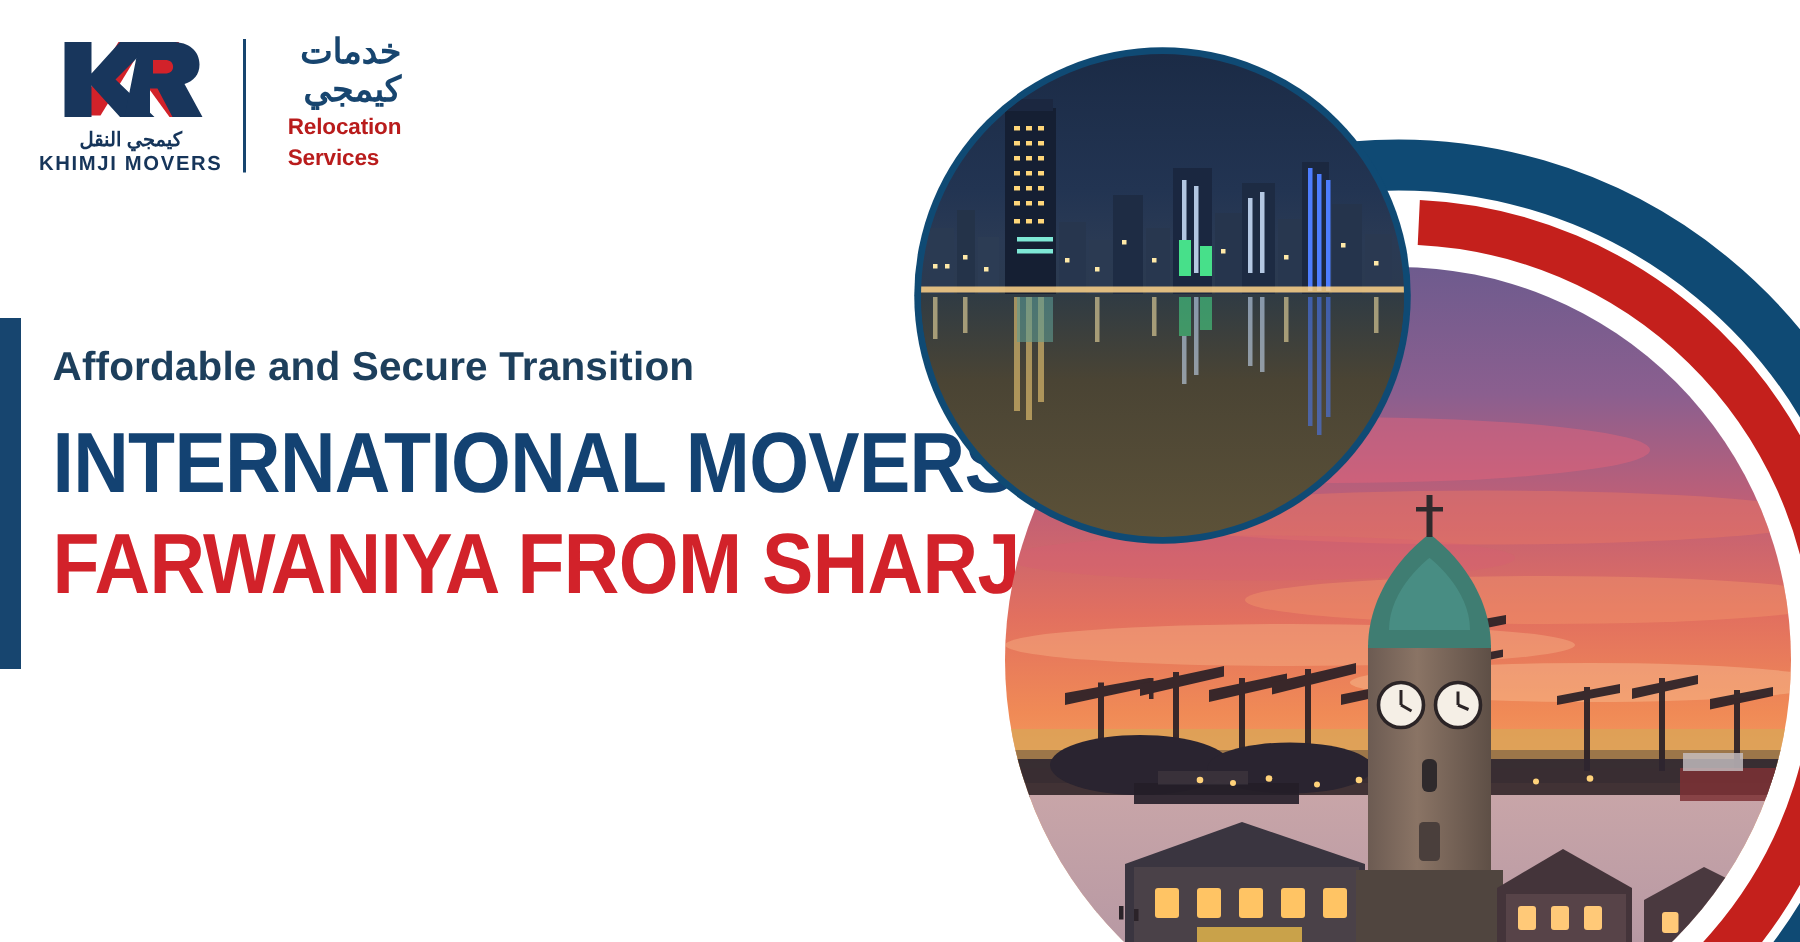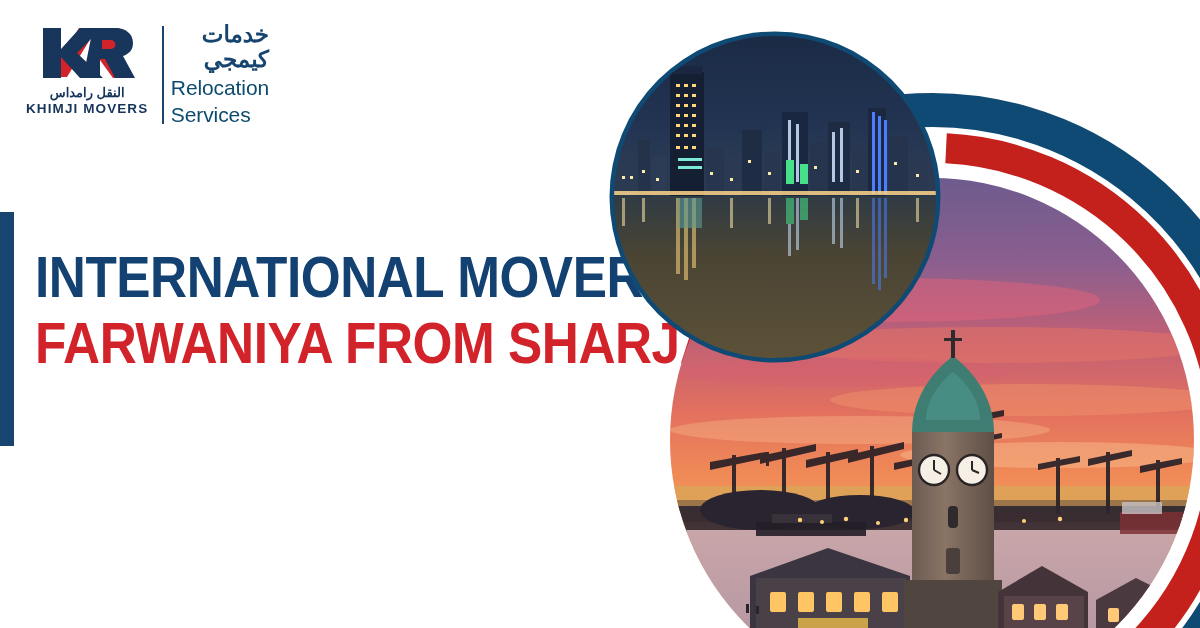--- a/index.html
+++ b/index.html
@@ -38,29 +38,29 @@
   .khimji-en {
     font-size:13.5px; color:#16355a; font-weight:700;
     letter-spacing:1.1px; line-height:1.15; margin-top:1px;
     white-space:nowrap;
   }
   .logo-divider {
     width:1.5px; background:#17456f; align-self:stretch;
     margin:4px 0 2px 0; min-height:88px;
   }
   .logo-right {
-    padding-left:7px; display:flex; flex-direction:column;
+    padding-left:28px; display:flex; flex-direction:column;
     justify-content:flex-start;
   }
   .svc-ar {
     color:#17456f; font-size:23px; font-weight:700;
     direction:rtl; line-height:1.08; letter-spacing:0px;
   }
   .svc-en {
-    color:#0c4a6e; font-size:21px; font-weight:400;
+    color:#b91c1c; font-size:15px; font-weight:700;
     line-height:1.06; margin-top:5px; letter-spacing:-.1px;
   }
 
   
   .accent-bar {
     position:absolute; left:0px; top:212px;
     width:14px; height:234px; background:#17456f;
   }
 
   
@@ -105,37 +105,38 @@
 
           <polygon points="14,55 44,6 62,6 32,55" fill="#d2222a"></polygon>
 
           <polygon points="62,6 84,6 96,26 80,38 99,56 78,56 62,34" fill="#d2222a"></polygon>
 
           <polygon points="8,6 26,6 26,27 45,6 67,6 42,31 68,56 45,56 26,35 26,56 8,56" fill="#18365c"></polygon>
 
           <path d="M58 6 h22 c11 0 18 6 18 15 c0 7 -4 11 -10 13 l12 22 h-20 l-10 -19 h-5 v19 h-17 z M75 18 h-8 v9 h8 c3.4 0 5.4 -1.7 5.4 -4.5 c0 -2.8 -2 -4.5 -5.4 -4.5 z" fill="#18365c"></path>
         </svg>
       </div>
-      <div class="khimji-ar">النقل رامداس</div>
+      <div class="khimji-ar">كيمجي النقل</div>
       <div class="khimji-en">KHIMJI MOVERS</div>
     </div>
 
     <div class="logo-divider"></div>
 
     <div class="logo-right">
       <div class="svc-ar">خدمات</div>
       <div class="svc-ar">كيمجي</div>
       <div class="svc-en">Relocation</div>
       <div class="svc-en">Services</div>
     </div>
   </div>
 
   <div class="accent-bar"></div>
 
   <div class="text-block">
+    <div class="eyebrow">Affordable and Secure Transition</div>
     <div class="headline1">INTERNATIONAL MOVERS TO</div>
     <div class="headline2">FARWANIYA FROM SHARJAH</div>
   </div>
 
   <div class="art">
     <svg viewBox="0 0 640 628" width="640" height="628" aria-hidden="true">
       <defs>
 
         <linearGradient id="nightSky" x1="0" y1="0" x2="0" y2="1">
           <stop offset="0%" stop-color="#1b2b46"></stop>

